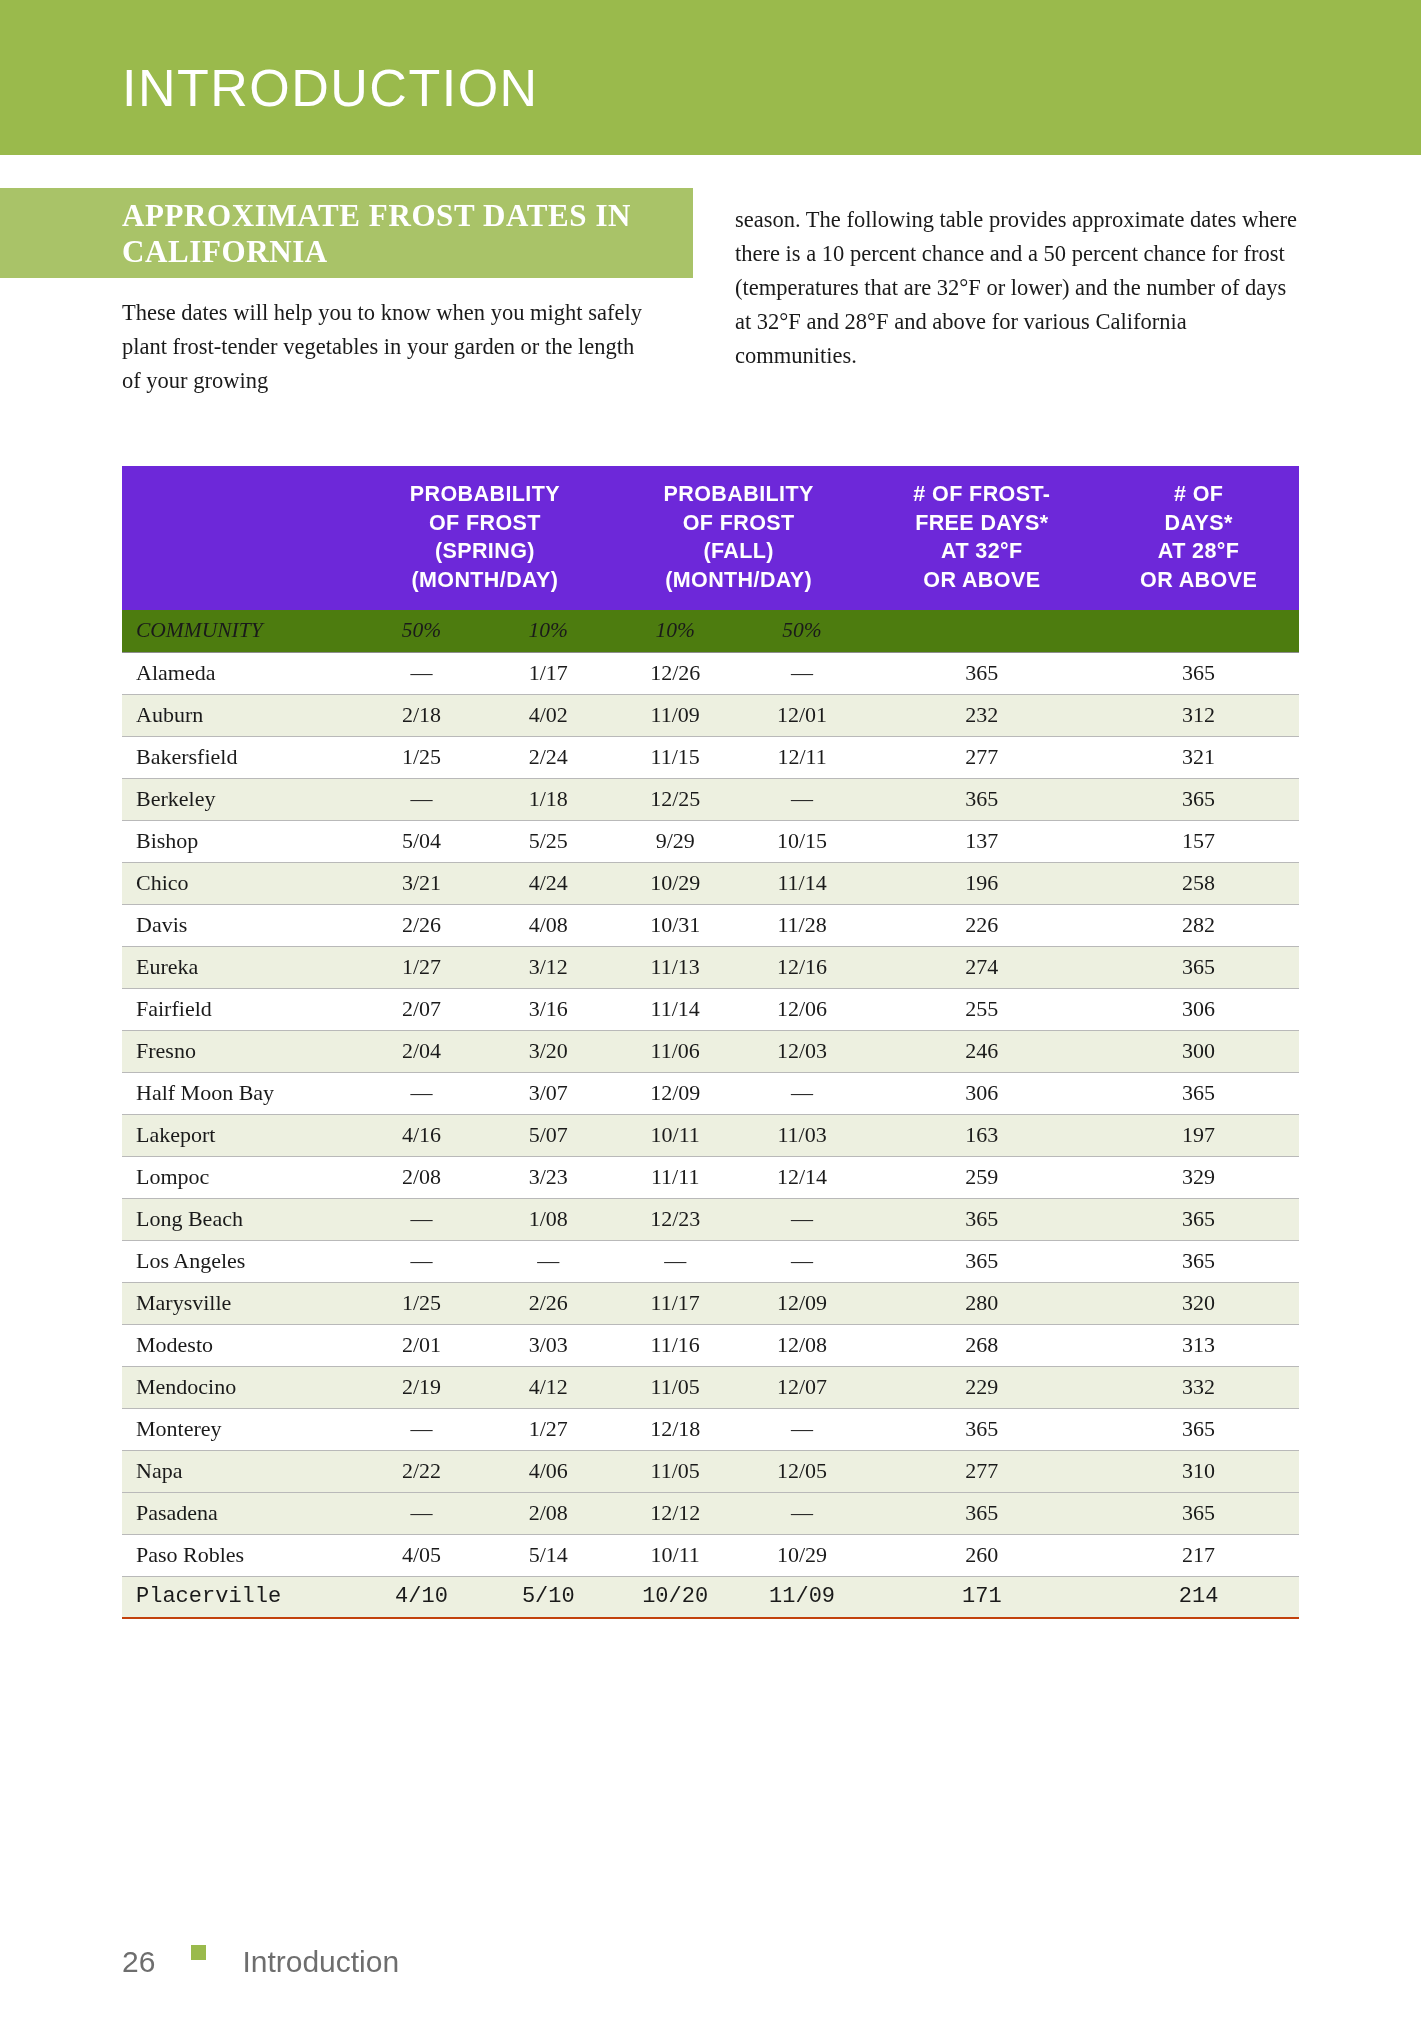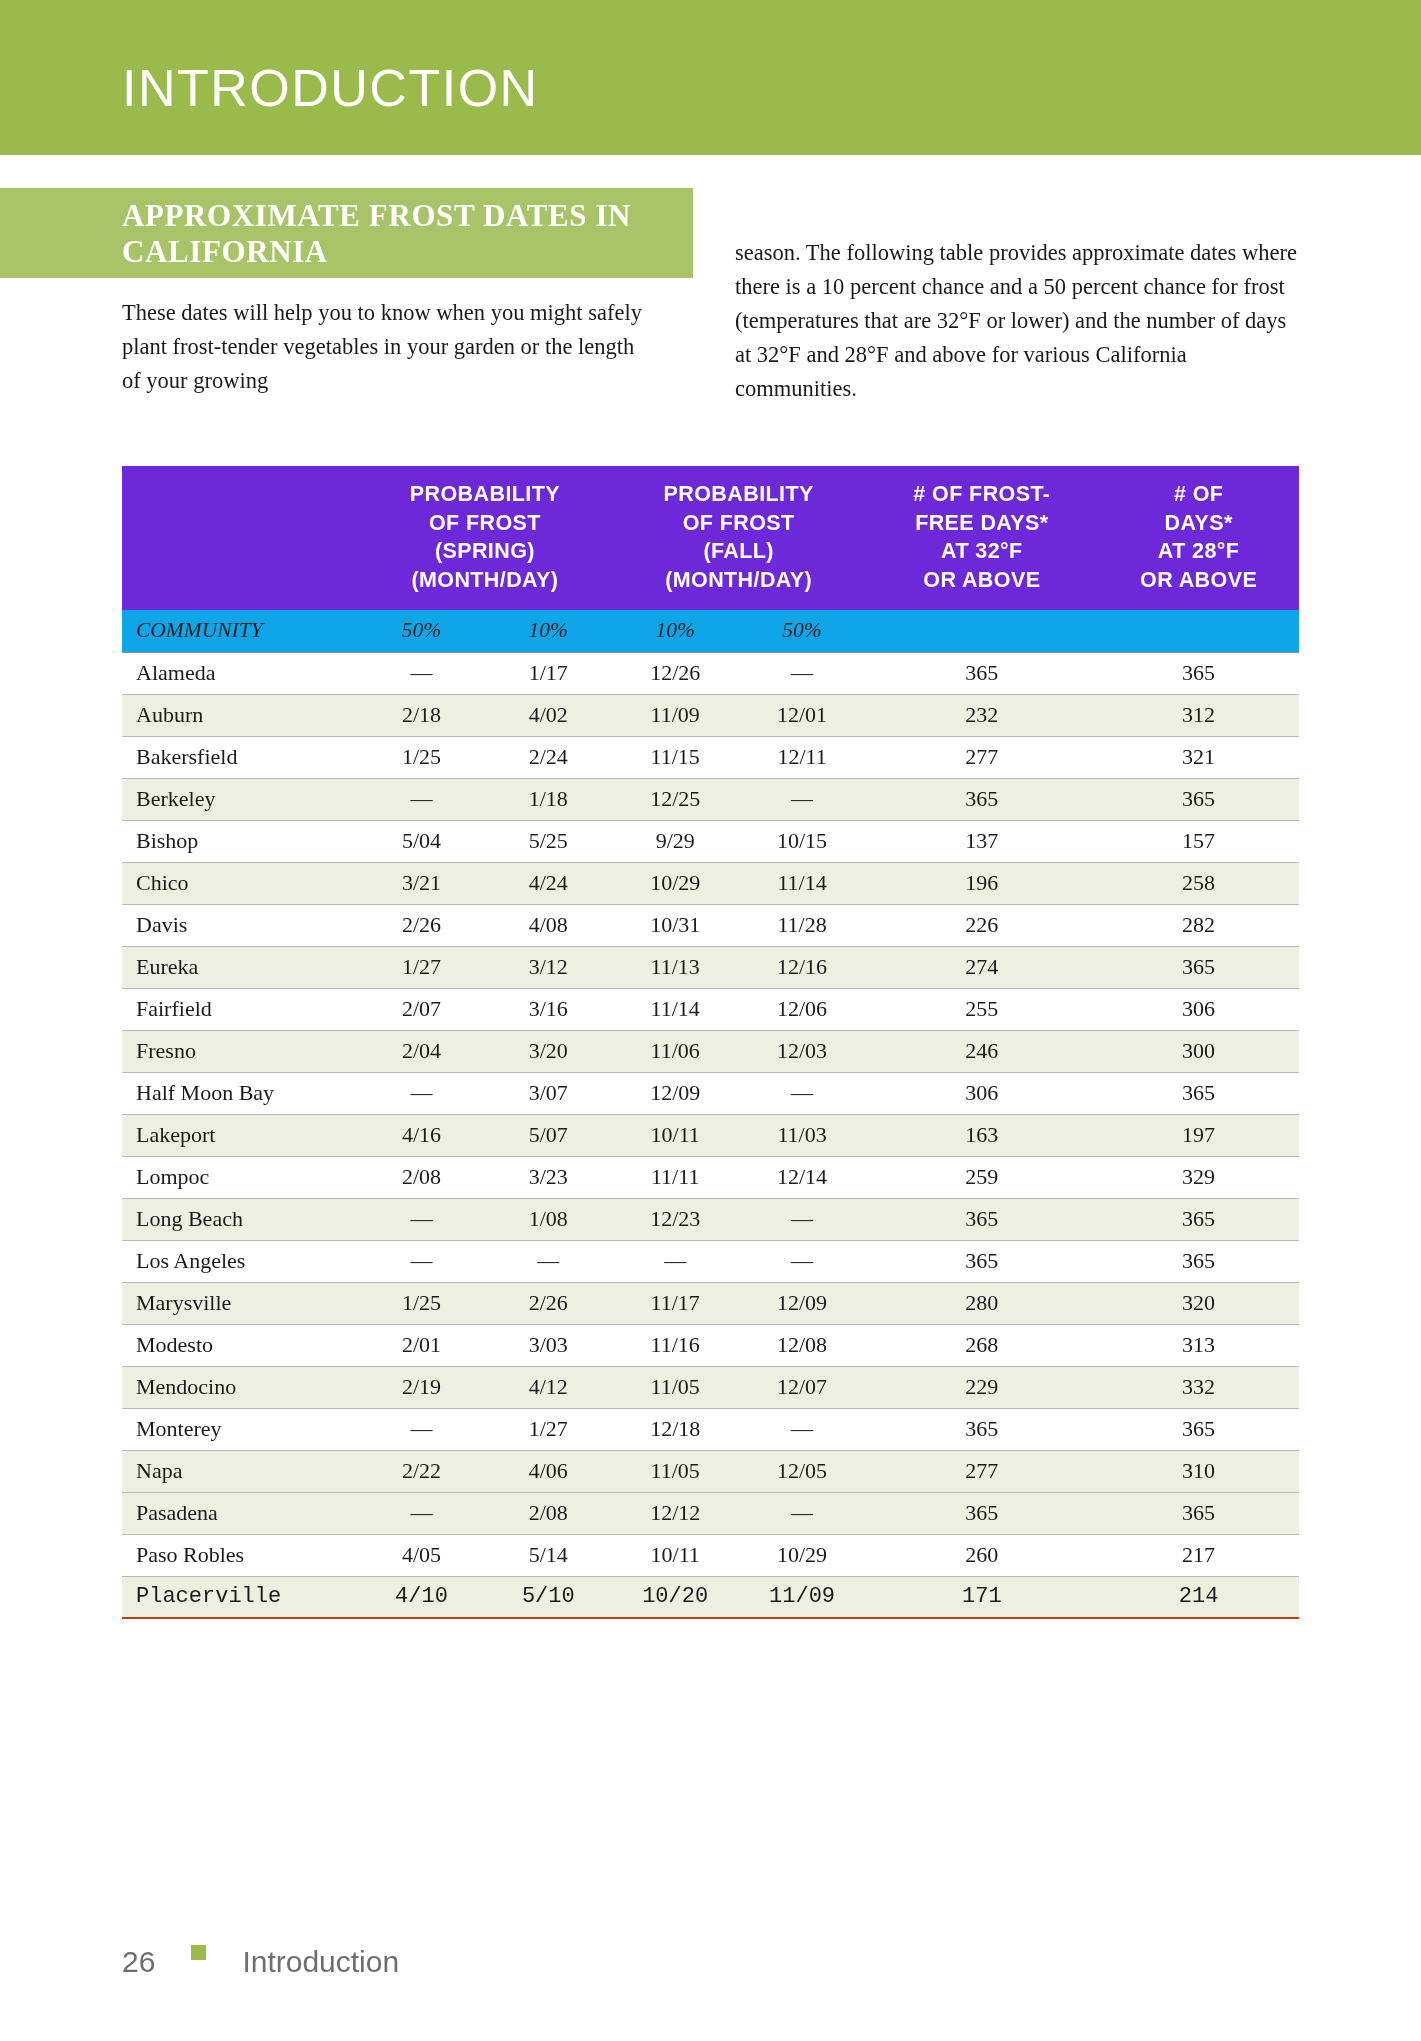--- a/index.html
+++ b/index.html
@@ -66,21 +66,20 @@
   }
   .intro-left {
     left: 122px;
     top: 296px;
     width: 520px;
   }
   .intro-right {
     left: 735px;
     top: 203px;
     width: 570px;
-    margin-top: 33px;
   }
 
   
   .frost-table {
     position: absolute;
     left: 122px;
     top: 466px;
     width: 1177px;
     border-collapse: collapse;
     font-size: 21px;
@@ -95,21 +94,21 @@
     letter-spacing: 0.4px;
     padding: 14px 4px 16px;
     vertical-align: middle;
     text-align: center;
     border: none;
   }
   .frost-table th.col-community {
     width: 228px;
   }
   .frost-table tr.subhead td {
-    background: #0ea5e9;
+    background: #4d7c0f;
     font-style: italic;
     font-size: 21.5px;
     color: #1a1a1a;
     padding: 8px 0 9px;
     border-bottom: 1px solid #8e8e8e;
   }
   .frost-table tr.subhead td.community {
     padding-left: 14px;
     text-align: left;
   }

